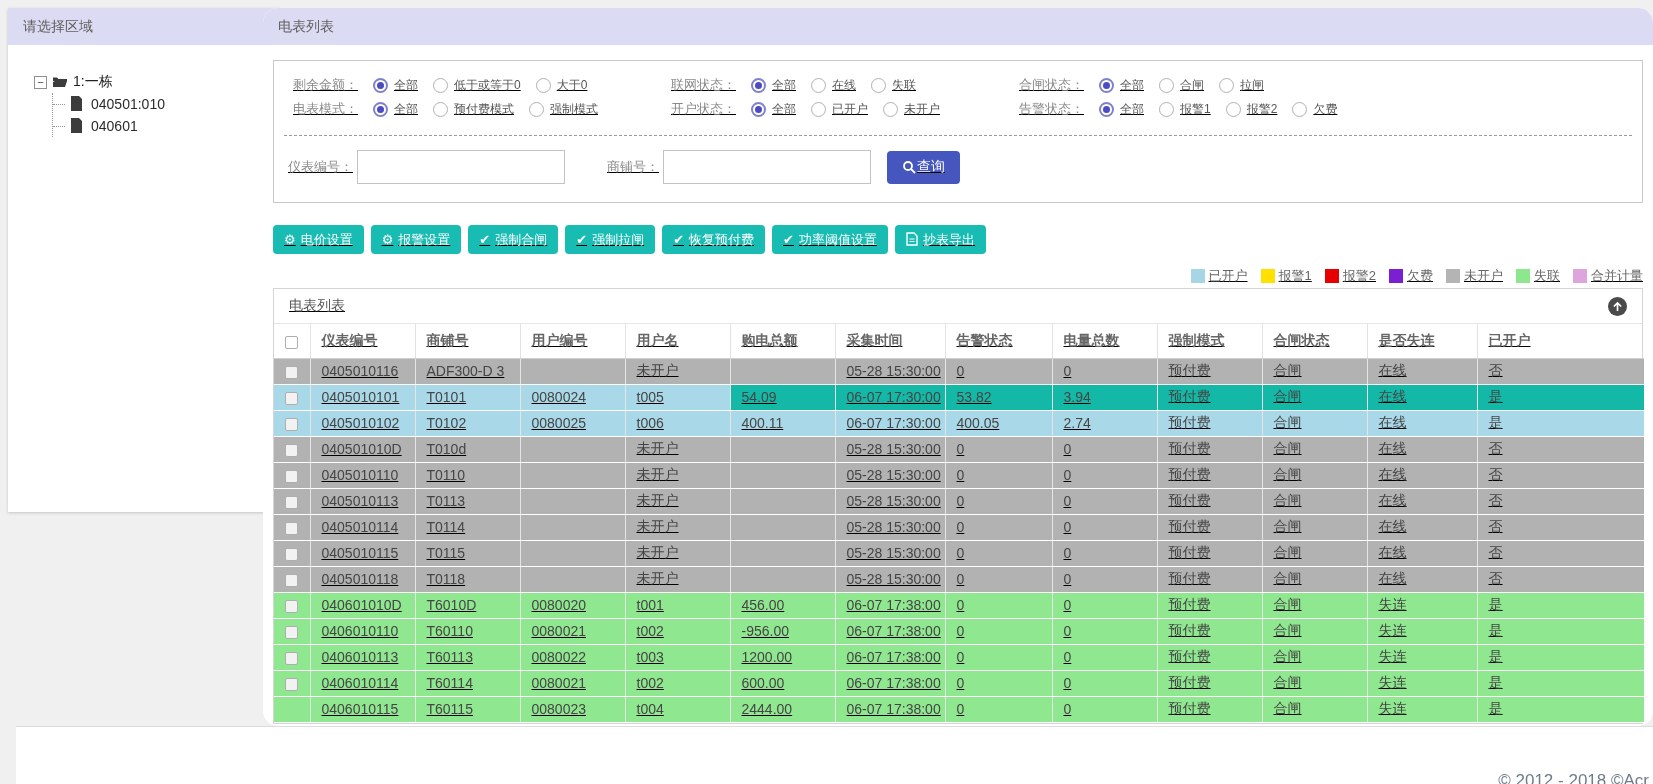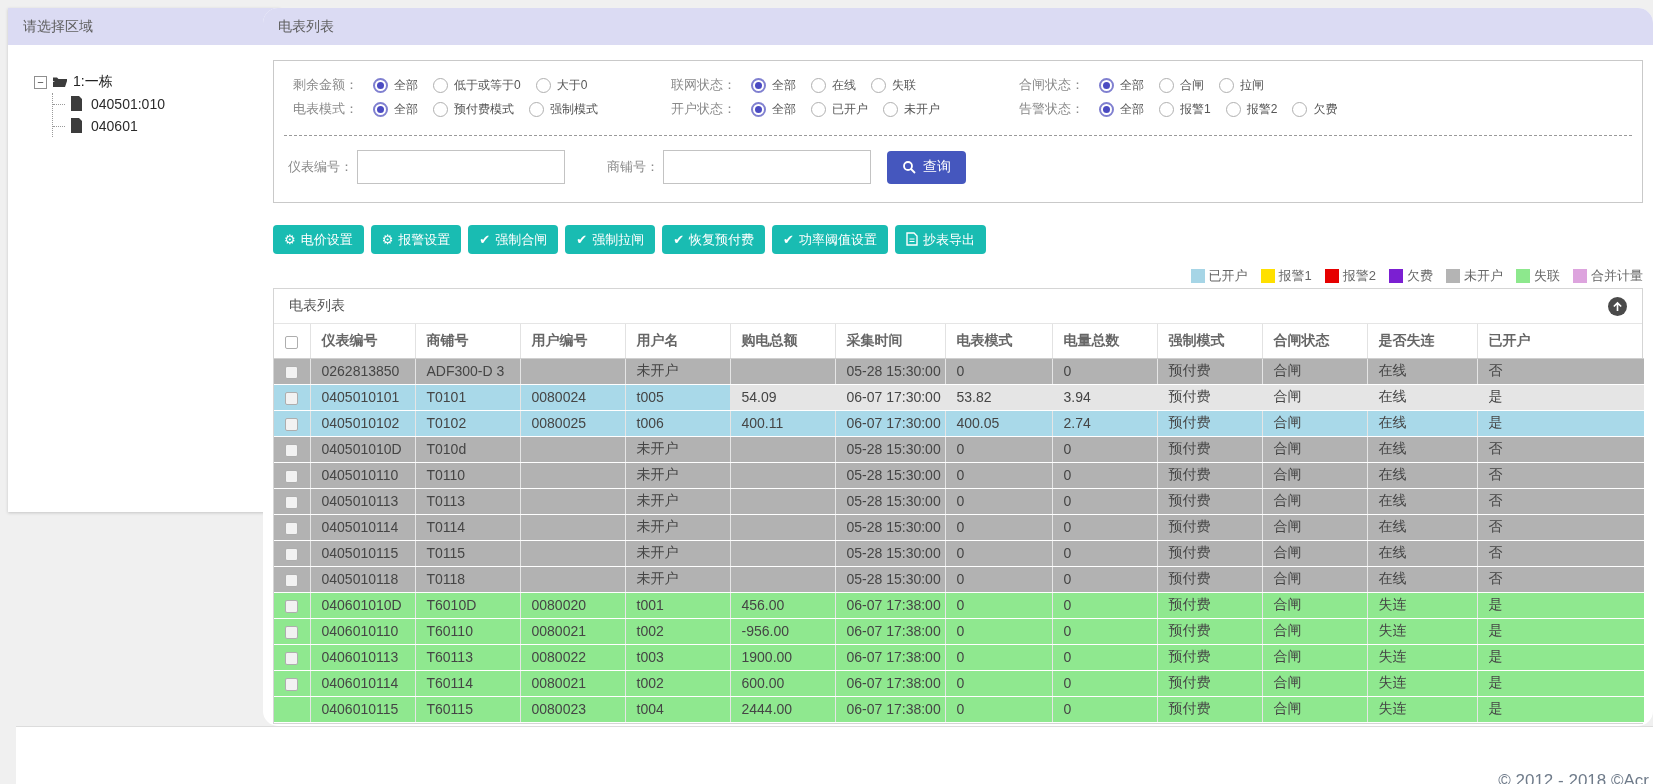--- a/index.html
+++ b/index.html
@@ -17,40 +17,40 @@
               font-size:11px; line-height:11px; text-align:center; cursor:pointer; }
   .tree-ic { display:inline-flex; width:16px; height:16px; }
   .tree-label { color:#222; cursor:pointer; }
   .tree-children { margin-left:18px; border-left:1px dotted #9a9a9a; margin-top:2px; }
   .tree-child { display:flex; align-items:center; gap:5px; padding:3px 0; }
   .hline { width:12px; border-top:1px dotted #9a9a9a; }
   .tree-clabel { color:#2b2b2b; cursor:pointer; }
 
   
   .main { position:absolute; left:263px; top:8px; right:0; bottom:58px; background:#fff; overflow:hidden;border-radius:15px; }
-  .content { padding:0 10px; }
+  .content { padding:0 10px;text-decoration:underline; }
 
   .filter-box { margin-top:15px; border:1px solid #c9c9c9; padding:12px 6px 14px; }
   .frow { display:grid; grid-template-columns:378px 348px auto; padding:3px 0; }
   .fgroup { display:flex; align-items:center; }
   .flabel { color:#8a8a8a; font-size:13px; min-width:78px; text-align:right; }
   .radio { width:15px; height:15px; border:1px solid #b0b0b0; border-radius:50%; background:#fff;
            margin:0 6px 0 15px; position:relative; display:inline-block; cursor:pointer; flex:none; }
   .radio.on { border:2px solid #8080d0; }
   .radio.on::after { content:""; position:absolute; inset:2px; border-radius:50%; background:#4b4bc2; }
   .opt { font-size:12px; color:#555; white-space:nowrap; }
   .dashed { border-top:1px dashed #9a9a9a; margin:14px 4px 12px; }
   .search-row { display:flex; align-items:center; padding:2px 0 4px; }
   .search-row label { color:#8a8a8a; font-size:13px; margin-left:8px; }
   .search-row input { width:208px; height:34px; border:1px solid #c3c3c3; margin-left:4px;
                       font-size:14px; padding:0 8px; outline:none; }
   .lbl2 { margin-left:42px !important; }
   .query-btn { margin-left:16px; height:33px; padding:0 15px; background:#4557be; color:#fff;
                border:none; border-radius:4px; font-size:14px; display:flex; align-items:center;
-               gap:7px; cursor:pointer; }
+               gap:1px; cursor:pointer; }
 
   .actions { margin-top:22px; display:flex; gap:7px; }
   .abtn { background:#19bcb2; color:#fff; border:none; border-radius:4px; height:29px;
           padding:0 11px; font-size:13px; display:flex; align-items:center; gap:5px; cursor:pointer;
           white-space:nowrap; }
   .bic { font-size:13px; line-height:1; }
 
   .legend { margin-top:13px; display:flex; justify-content:flex-end; align-items:center; gap:13px;
             font-size:13px; color:#666; }
   .litem { display:flex; align-items:center; gap:4px; }
@@ -67,21 +67,21 @@
              height:34px; border-left:1px solid #e2e2e2; border-bottom:1px solid #cfcfcf;
              white-space:nowrap; overflow:hidden; }
   thead th:first-child { border-left:none; }
   tbody td { font-size:14px; color:#454545; padding:0 11px; height:26px; white-space:nowrap;
              overflow:hidden; border-left:1px solid rgba(0,0,0,.10); border-bottom:1px solid #fff; }
   tbody td:first-child { border-left:none; }
   .r-gray  td { background:#b2b2b2; }
   .r-blue  td { background:#a9d9e9; }
   .r-green td { background:#8fe88f; }
   .r-alarm td { background:#a9d9e9; }
-  .r-alarm td.hl { background:#e5e5e5; }
+  .r-alarm td.hl { background:#14b8a6; }
   .cb { width:13px; height:13px; border:1px solid #aeaeae; border-radius:2px; background:#f2f2f2;
         display:inline-block; vertical-align:middle; cursor:pointer; }
   thead .cb { background:#fff; }
 
   
   .footer { position:absolute; left:16px; right:0; bottom:0; height:58px; background:#fff;
             border-top:1px solid #dcdcdc; }
   .copyright { position:absolute; right:4px; bottom:-7px; font-size:17px; color:#6f7b8a; }
 </style>
 </head>
@@ -299,32 +299,32 @@
             </colgroup>
             <thead>
               <tr>
                 <th><span class="cb"></span></th>
                 <th>仪表编号</th>
                 <th>商铺号</th>
                 <th>用户编号</th>
                 <th>用户名</th>
                 <th>购电总额</th>
                 <th>采集时间</th>
-                <th>电表模式</th>
+                <th>告警状态</th>
                 <th>电量总数</th>
                 <th>强制模式</th>
                 <th>合闸状态</th>
                 <th>是否失连</th>
                 <th>已开户</th>
               </tr>
             </thead>
             <tbody>
               <tr class="r-gray">
                 <td><span class="cb"></span></td>
-                <td>0262813850</td>
+                <td>0405010116</td>
                 <td>ADF300-D 3</td>
                 <td></td>
                 <td>未开户</td>
                 <td></td>
                 <td>05-28 15:30:00</td>
                 <td>0</td>
                 <td>0</td>
                 <td>预付费</td>
                 <td>合闸</td>
                 <td>在线</td>
@@ -479,21 +479,21 @@
                 <td>合闸</td>
                 <td>失连</td>
                 <td>是</td>
               </tr>
               <tr class="r-green">
                 <td><span class="cb"></span></td>
                 <td>0406010113</td>
                 <td>T60113</td>
                 <td>0080022</td>
                 <td>t003</td>
-                <td>1900.00</td>
+                <td>1200.00</td>
                 <td>06-07 17:38:00</td>
                 <td>0</td>
                 <td>0</td>
                 <td>预付费</td>
                 <td>合闸</td>
                 <td>失连</td>
                 <td>是</td>
               </tr>
               <tr class="r-green">
                 <td><span class="cb"></span></td>

